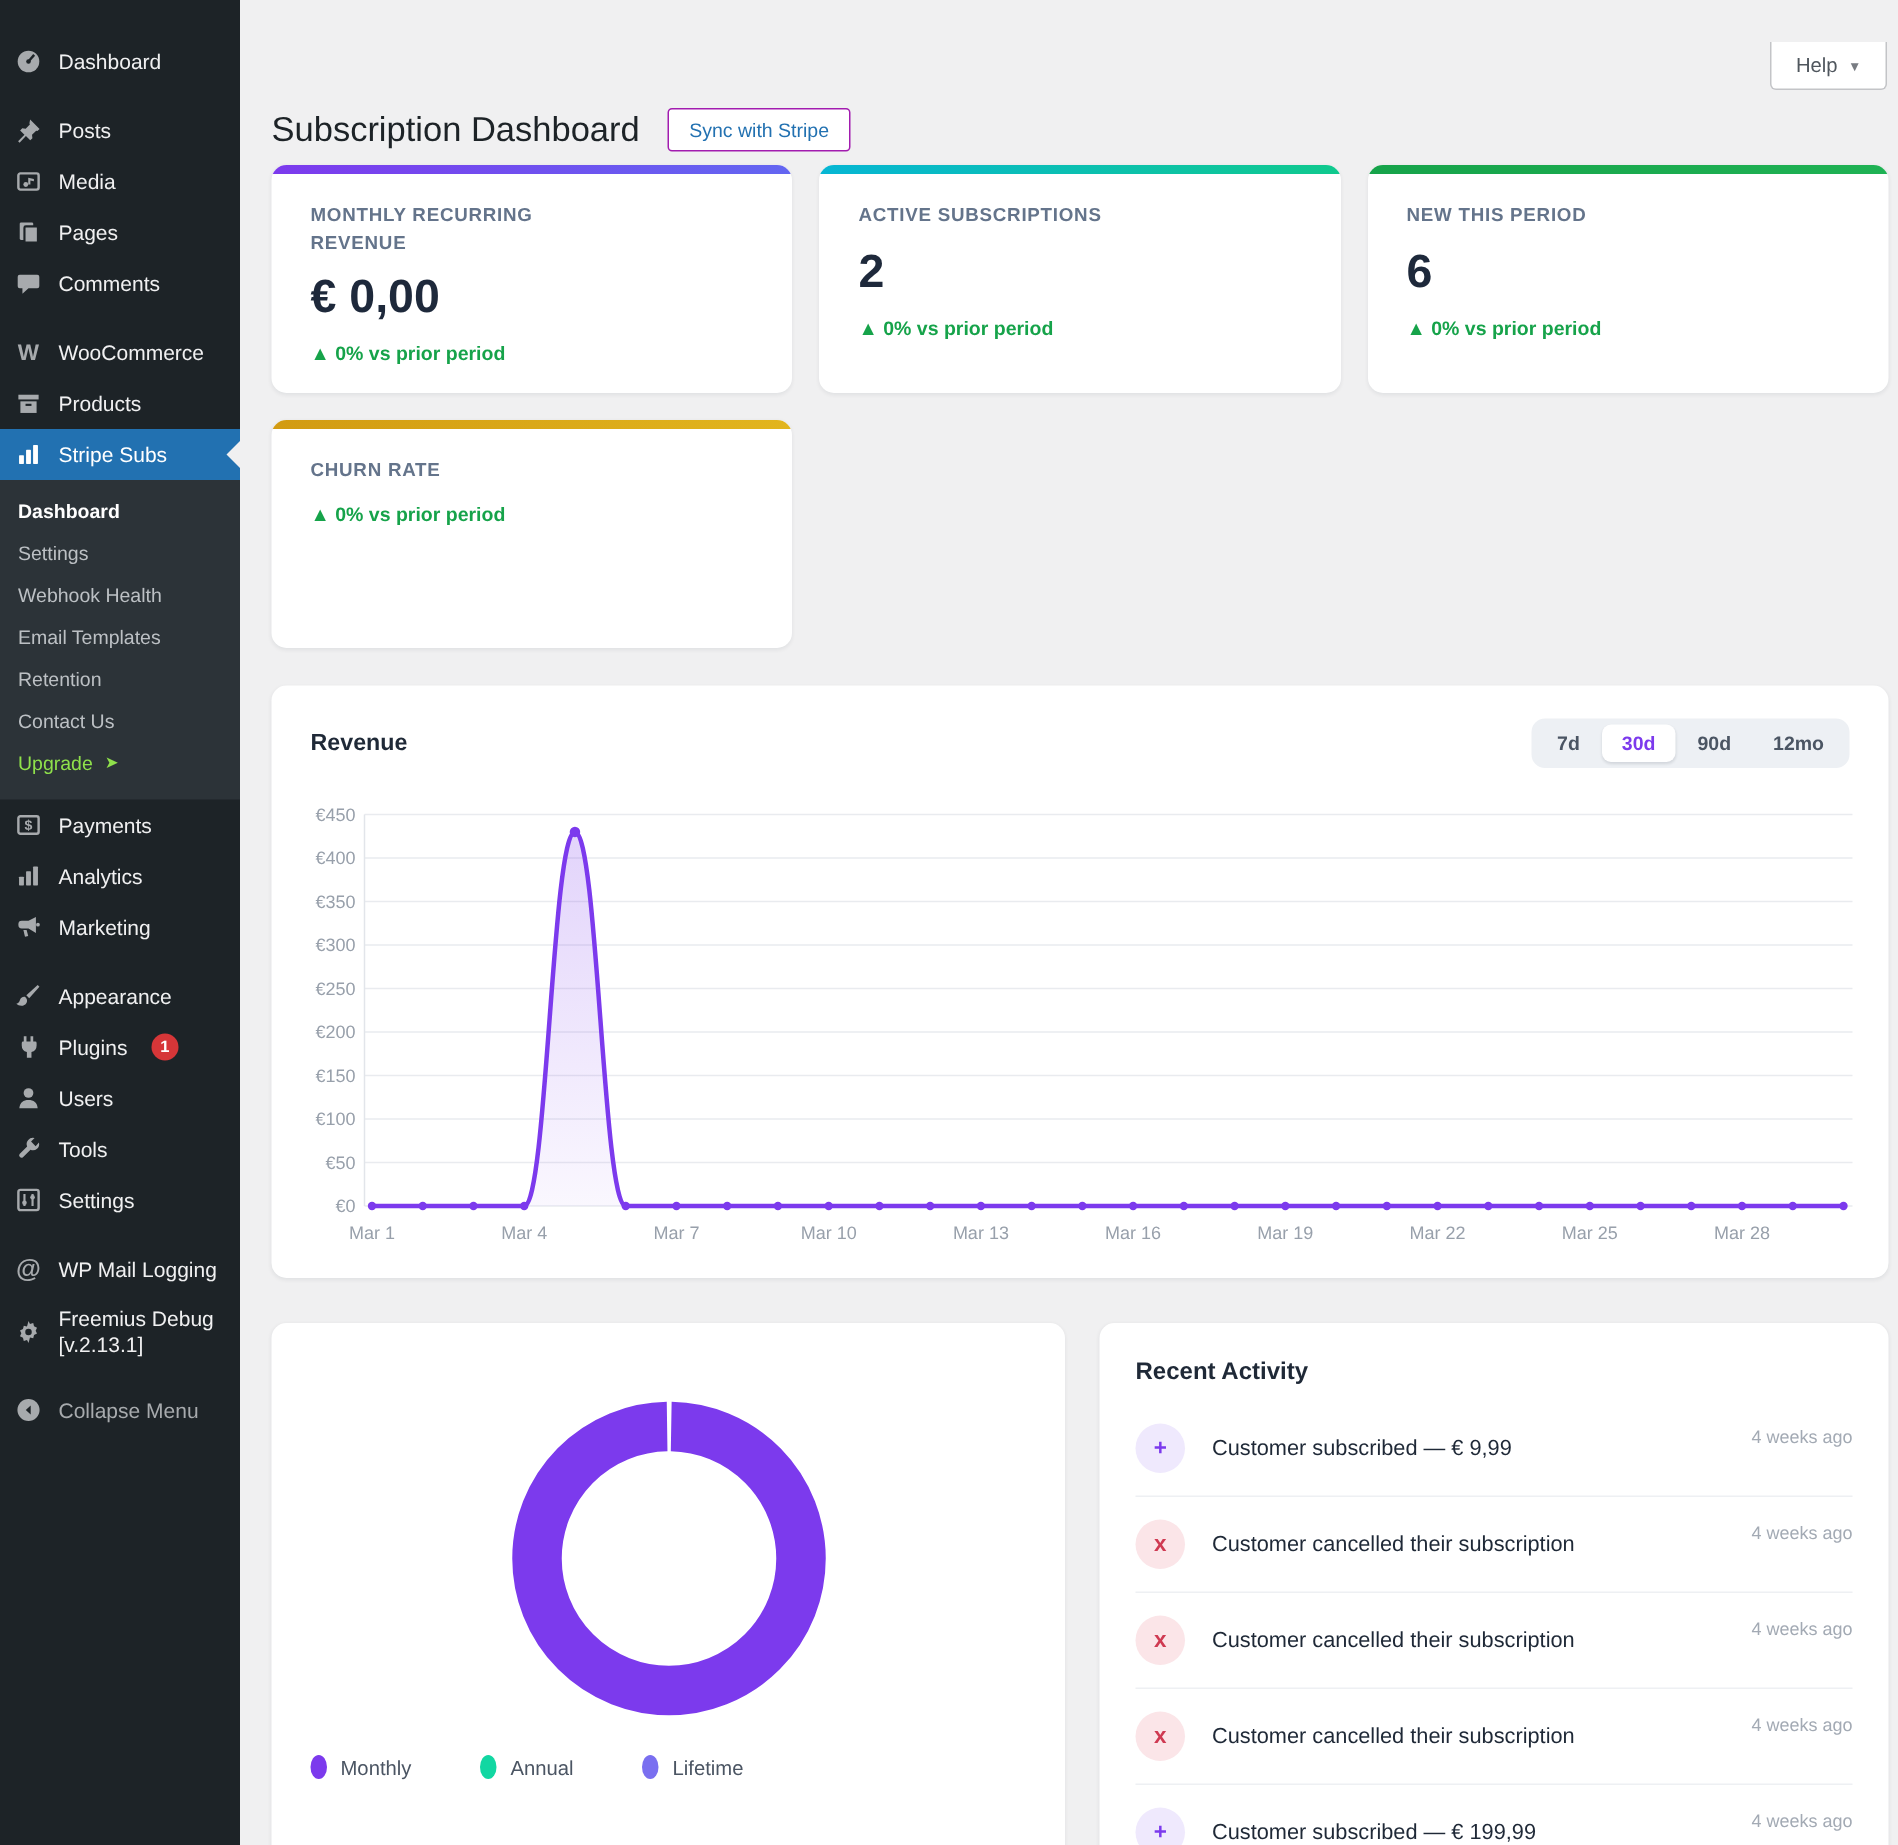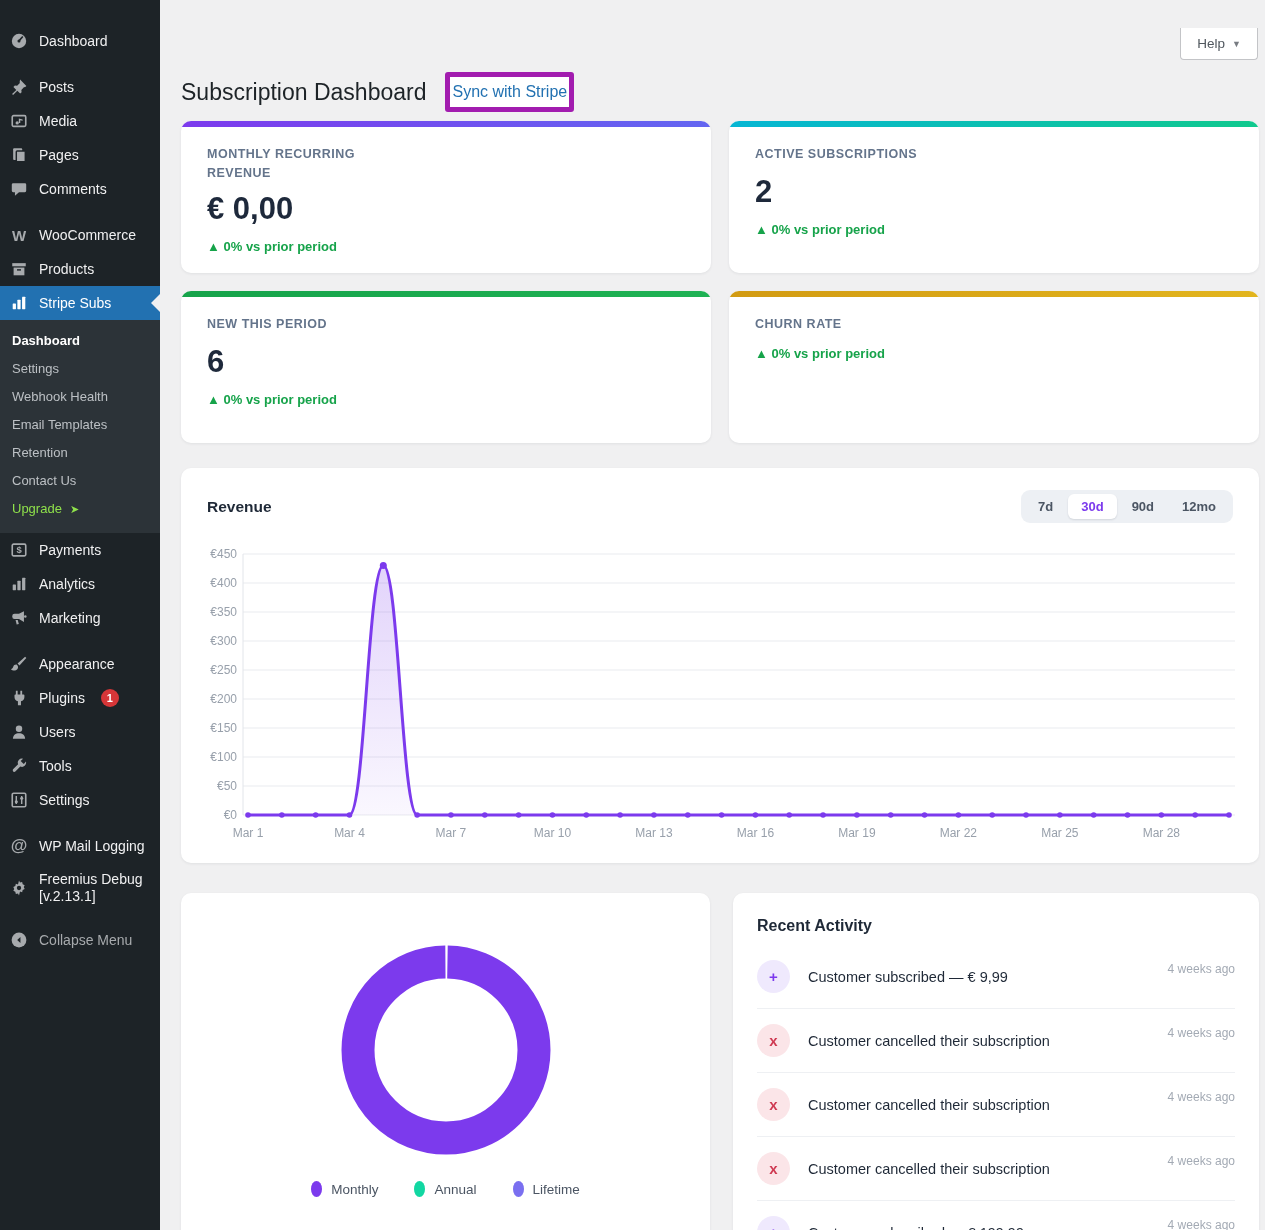--- a/index.html
+++ b/index.html
@@ -24,24 +24,24 @@
   .menu-item.two-line{height:auto;align-items:center;padding:8px 8px 8px 9px;}
   .menu-item.two-line .lbl{line-height:17px;max-width:110px;}
   .menu-item.collapse{margin-top:10px;color:#a7aaad;}
 
   
   .content{position:absolute;left:160px;top:0;width:1105px;height:100%;box-sizing:border-box;padding:0 6px 0 21px;}
   .help-btn{position:absolute;top:28px;right:7px;background:#fff;border:1px solid #c3c4c7;border-top:none;border-radius:0 0 4px 4px;padding:8px 16px;font-size:13.5px;color:#50575e;display:flex;align-items:center;gap:7px;cursor:pointer;}
   .help-caret{font-size:9px;color:#787c82;}
   .title-row{display:flex;align-items:center;gap:19px;padding-top:72px;}
   .page-title{font-size:23px;font-weight:400;color:#1d2327;margin:0;}
-  .sync-btn{background:#fff;border:5px solid #a21caf;color:#2271b1;font-size:16px;padding:6px 2px;border-radius:3px;cursor:pointer;font-family:inherit;}
+  .sync-btn{background:#fff;border:1px solid #a21caf;color:#2271b1;font-size:13px;padding:6px 13px;border-radius:3px;cursor:pointer;font-family:inherit;}
 
   
-  .stats-row{display:grid;grid-template-columns:repeat(2,1fr);gap:18px;margin-top:9px;}
+  .stats-row{display:grid;grid-template-columns:repeat(3,1fr);gap:18px;margin-top:9px;}
   .card{background:#fff;border-radius:10px;box-shadow:0 1px 3px rgba(16,24,40,.07);}
   .stat-card{height:152px;position:relative;overflow:hidden;box-sizing:border-box;padding:24px 24px 0 26px;}
   .stat-accent{position:absolute;left:0;top:0;right:0;height:6px;}
   .stat-label{font-size:12.5px;font-weight:700;letter-spacing:.5px;color:#64748b;line-height:19px;max-width:180px;}
   .stat-value{font-size:31px;font-weight:700;color:#1e293b;margin-top:10px;}
   .stat-card.tall-label .stat-value{margin-top:8px;}
   .stat-delta{font-size:13px;font-weight:600;color:#16a34a;margin-top:12px;}
 
   
   .revenue-card{margin-top:25px;height:395px;position:relative;box-sizing:border-box;}
@@ -50,21 +50,21 @@
   .range-group{background:#edf0f4;border-radius:9px;padding:4px;display:flex;gap:2px;}
   .range-btn{border:none;background:transparent;font-family:inherit;font-size:13px;font-weight:600;color:#4b5563;padding:5px 13px;border-radius:6px;cursor:pointer;}
   .range-btn.active{background:#fff;color:#7c3aed;box-shadow:0 1px 2px rgba(16,24,40,.12);}
   .chart-wrap{position:absolute;left:18px;top:66px;}
 
   
   .bottom-row{margin-top:30px;display:flex;gap:23px;align-items:flex-start;}
   .plan-card{width:529px;height:405px;box-sizing:border-box;padding:24px 26px 0 26px;flex:none;}
   .panel-title{font-size:16px;font-weight:700;color:#1f2937;}
   .donut-wrap{display:flex;justify-content:center;margin-top:18px;}
-  .pd-legend{display:flex;justify-content:center;gap:36px;margin-top:16px;}
+  .pd-legend{display:flex;gap:46px;margin-top:16px;}
   .pd-legend .leg-item{display:flex;align-items:center;gap:9px;font-size:13.5px;color:#4b5563;}
   .pd-legend .dot{width:11px;height:16px;border-radius:50%;display:inline-block;}
 
   .activity-card{width:526px;height:430px;box-sizing:border-box;padding:24px 24px 0 24px;flex:none;}
   .act-list{margin-top:10px;}
   .act-row{display:flex;align-items:center;gap:18px;padding:15px 0;border-bottom:1px solid #eef0f3;}
   .act-row:last-child{border-bottom:none;}
   .act-ico{width:33px;height:33px;border-radius:50%;flex:none;display:flex;align-items:center;justify-content:center;font-size:15px;font-weight:600;}
   .act-ico.plus{background:#efe9fd;color:#7c3aed;}
   .act-ico.cancel{background:#fbe5e8;color:#cf3a52;}

